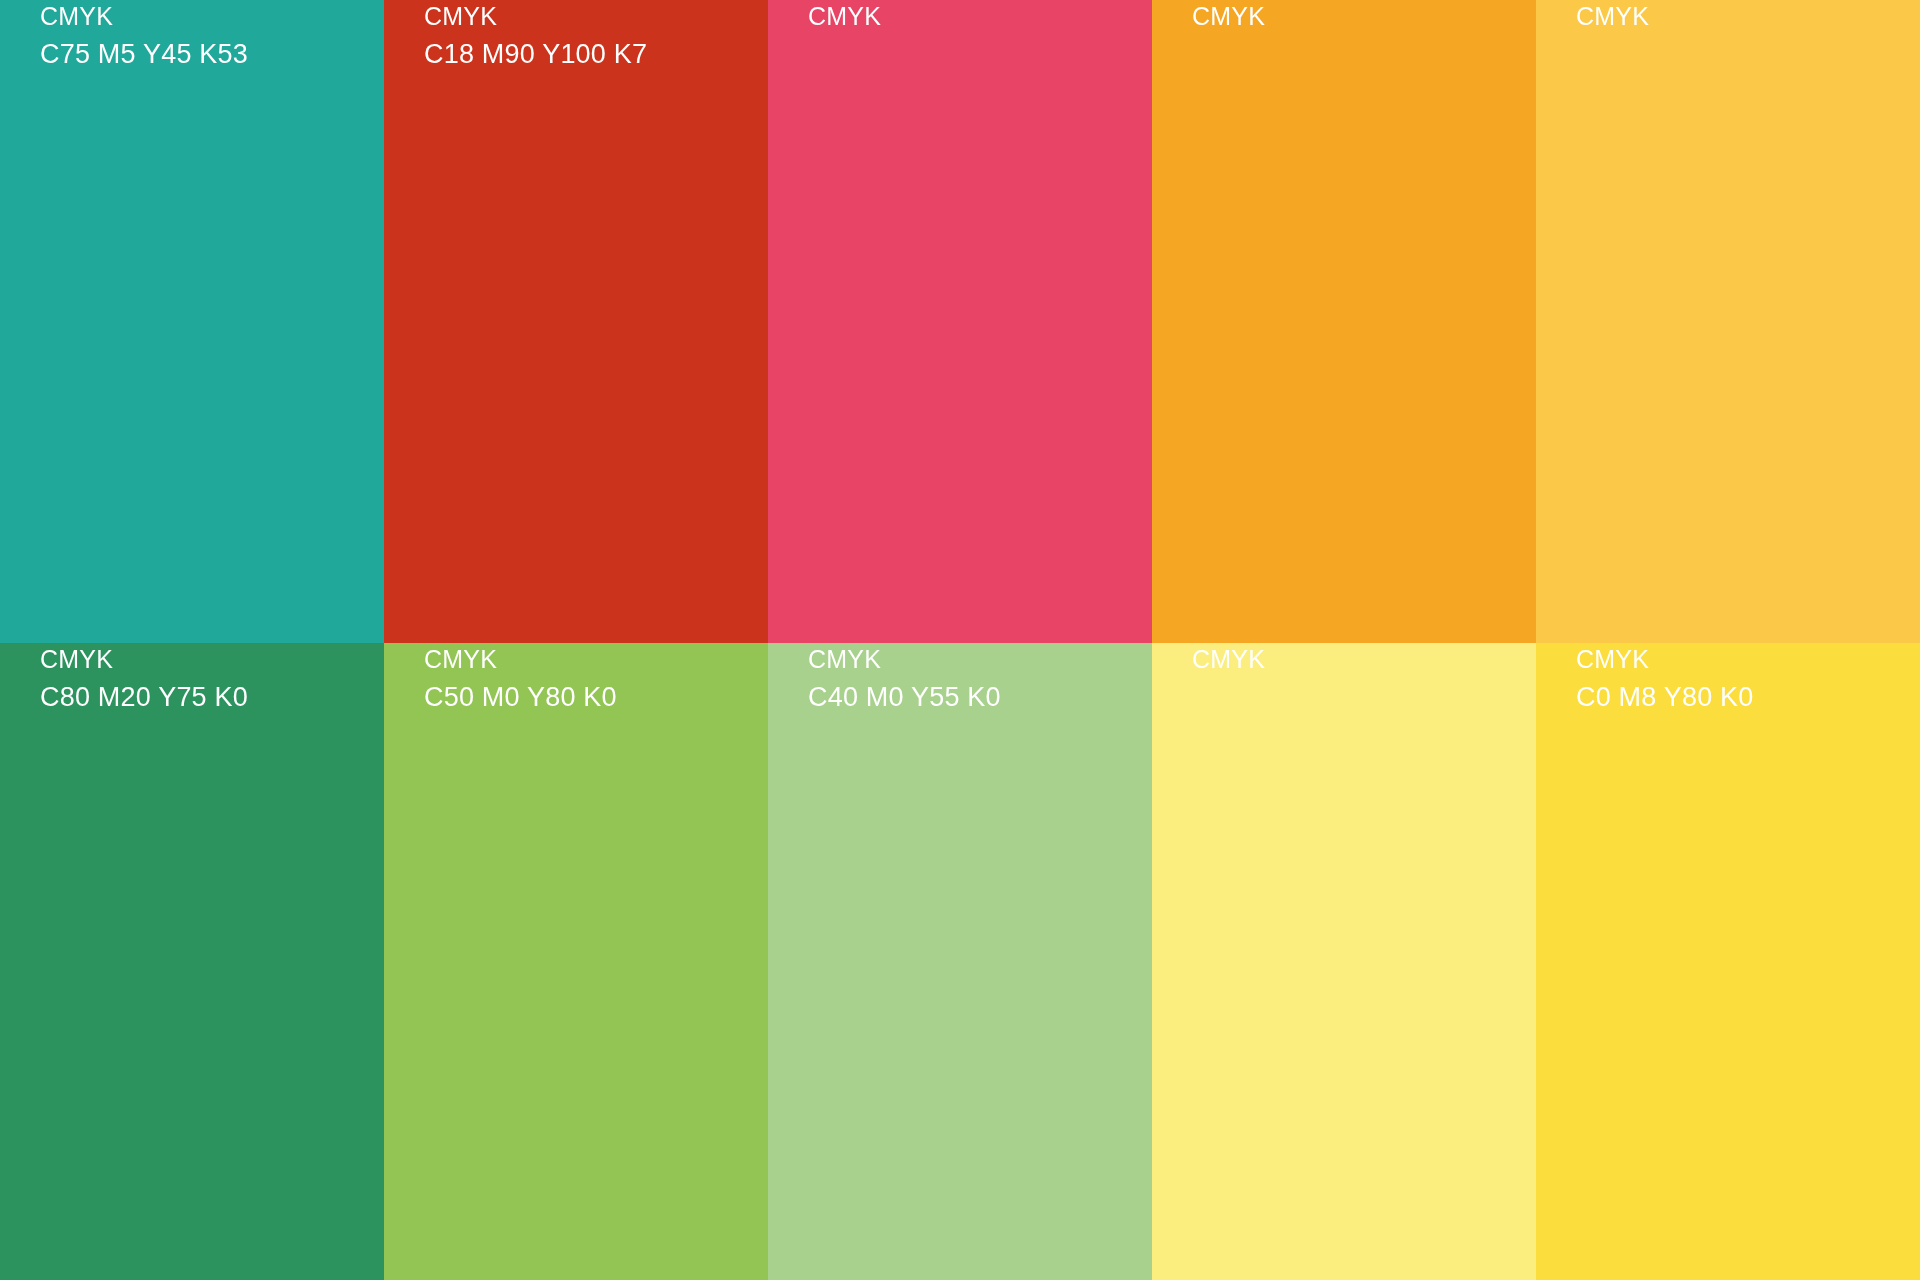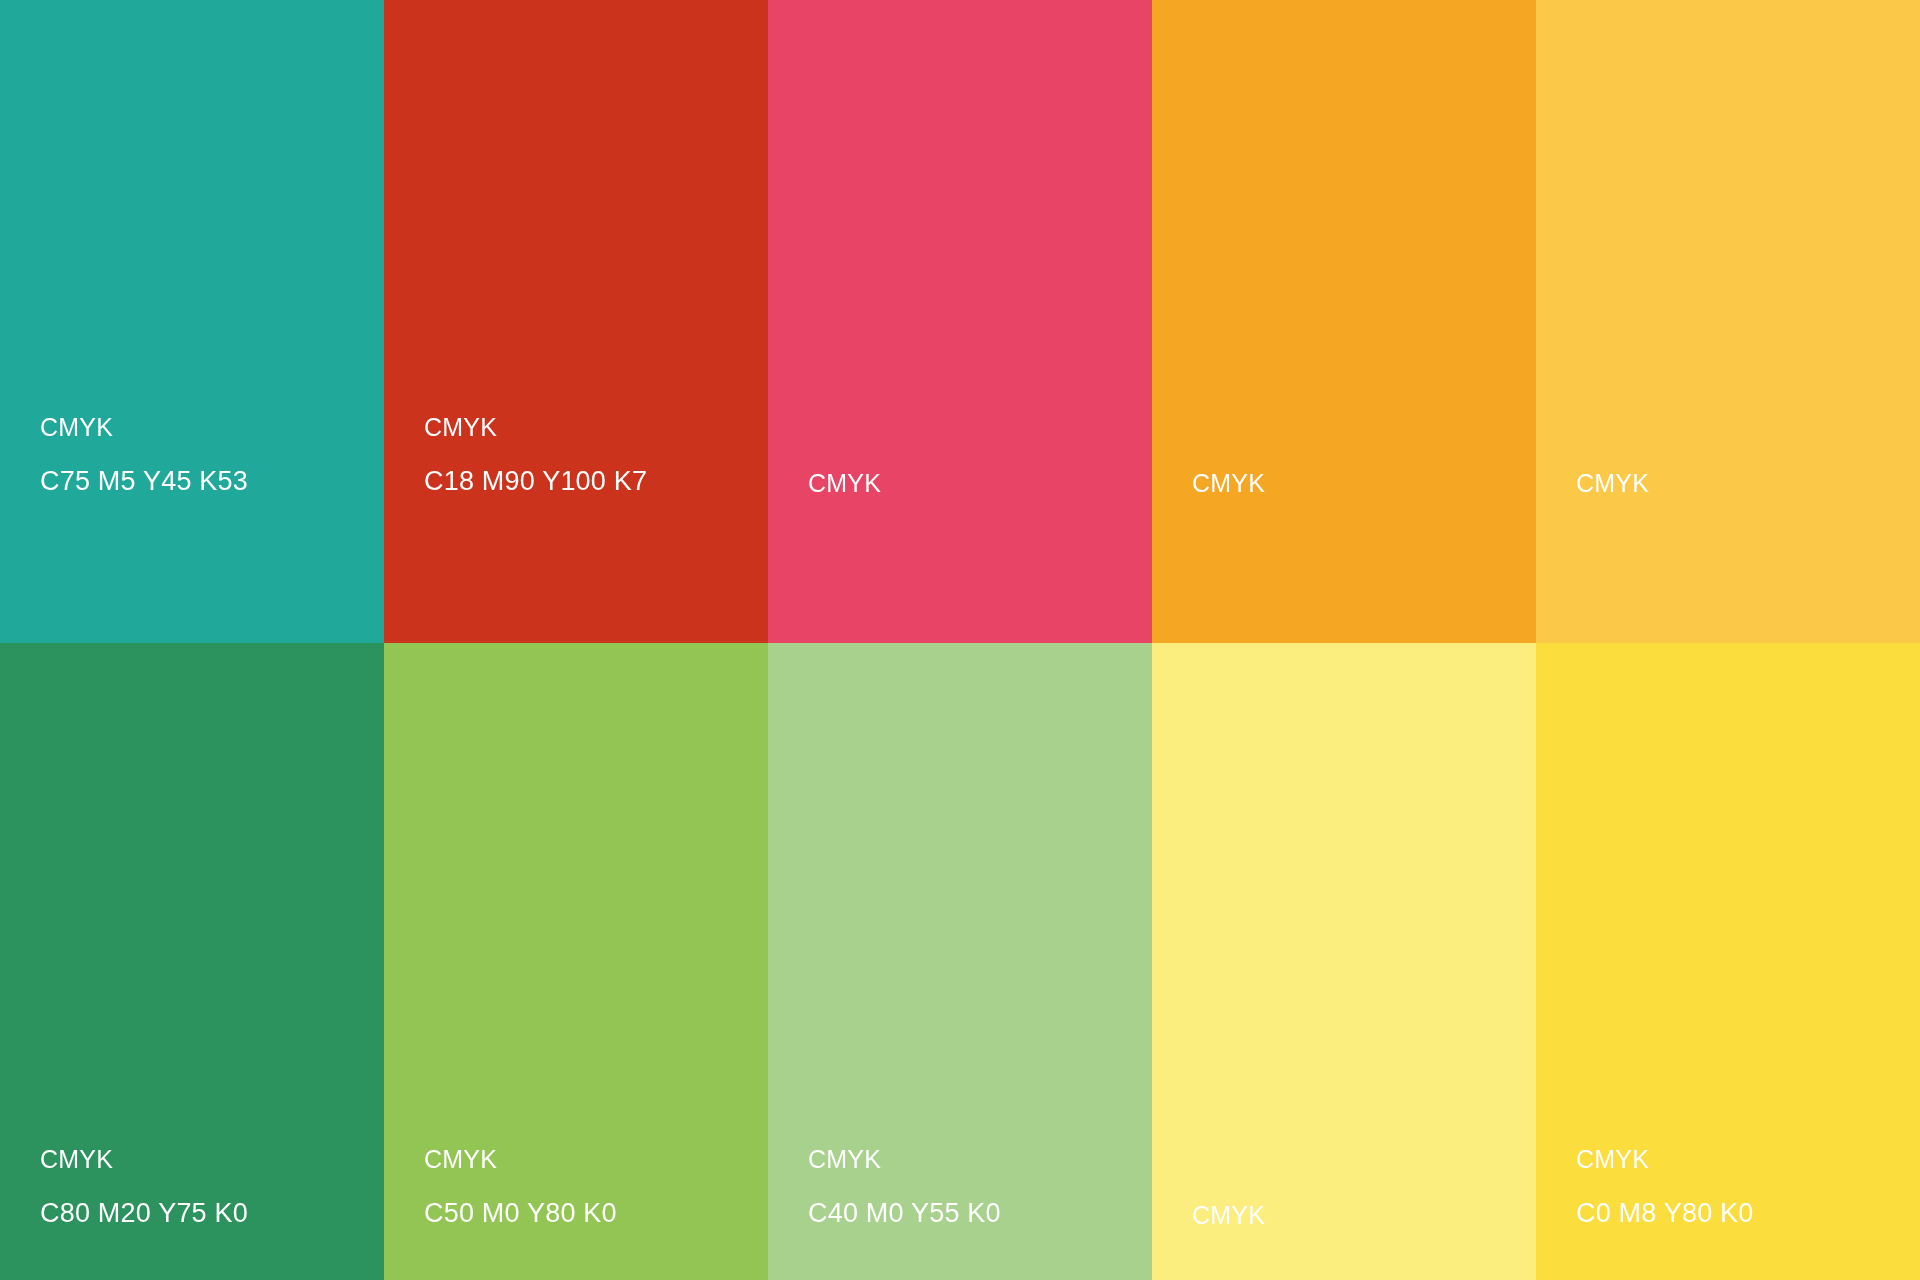--- a/index.html
+++ b/index.html
@@ -32,21 +32,20 @@
   .palette-row.row-bottom { height: 637px; }
 
   .swatch {
     position: relative;
     flex: 1 1 0;
     min-width: 0;
     height: 100%;
     box-sizing: border-box;
     display: flex;
     flex-direction: column;
-    justify-content: flex-end;
   }
 
   .swatch-label {
     padding-left: 40px;
     padding-bottom: 0;
     color: #ffffff;
     font-family: "Liberation Sans", sans-serif;
     font-weight: 400;
     letter-spacing: 0.2px;
     line-height: 1.32;
@@ -59,21 +58,21 @@
   .label-title {
     display: block;
     font-size: 25px;
     color: #ffffff;
   }
 
   .label-value {
     display: block;
     font-size: 27px;
     color: #ffffff;
-    margin-top: 20px;
+    margin-top: 4px;
   }
 </style>
 </head>
 <body>
 
 <div class="palette">
 
   <div class="palette-row row-top">
 
     <div class="swatch" style="background-color: rgb(32, 168, 154);">

